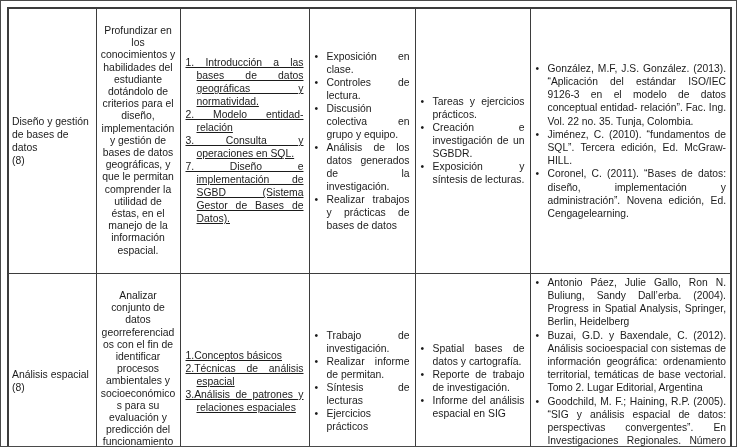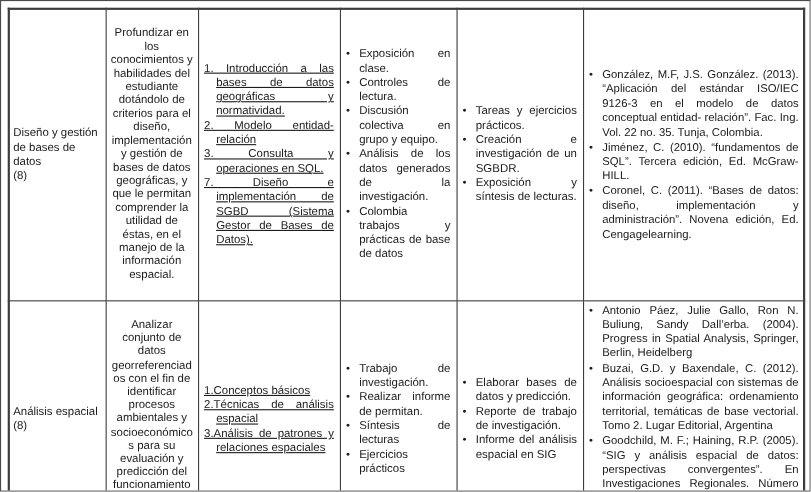--- a/index.html
+++ b/index.html
@@ -90,21 +90,21 @@
               <div class="li bullet">
                 <span class="marker">•</span>
                 <span class="li-text">Discusión colectiva en grupo y equipo.</span>
               </div>
               <div class="li bullet">
                 <span class="marker">•</span>
                 <span class="li-text">Análisis de los datos generados de la investigación.</span>
               </div>
               <div class="li bullet">
                 <span class="marker">•</span>
-                <span class="li-text">Colombia trabajos y prácticas de base de datos</span>
+                <span class="li-text">Realizar trabajos y prácticas de bases de datos</span>
               </div>
             </div>
         </td>
         <td class="c-activities">
           <div>
               <div class="li bullet">
                 <span class="marker">•</span>
                 <span class="li-text">Tareas y ejercicios prácticos.</span>
               </div>
               <div class="li bullet">
@@ -166,21 +166,21 @@
               <div class="li bullet">
                 <span class="marker">•</span>
                 <span class="li-text">Ejercicios prácticos</span>
               </div>
             </div>
         </td>
         <td class="c-activities">
           <div>
               <div class="li bullet">
                 <span class="marker">•</span>
-                <span class="li-text">Elaborar bases de datos y predicción.</span>
+                <span class="li-text">Spatial bases de datos y cartografía.</span>
               </div>
               <div class="li bullet">
                 <span class="marker">•</span>
                 <span class="li-text">Reporte de trabajo de investigación.</span>
               </div>
               <div class="li bullet">
                 <span class="marker">•</span>
                 <span class="li-text">Informe del análisis espacial en SIG</span>
               </div>
             </div>

